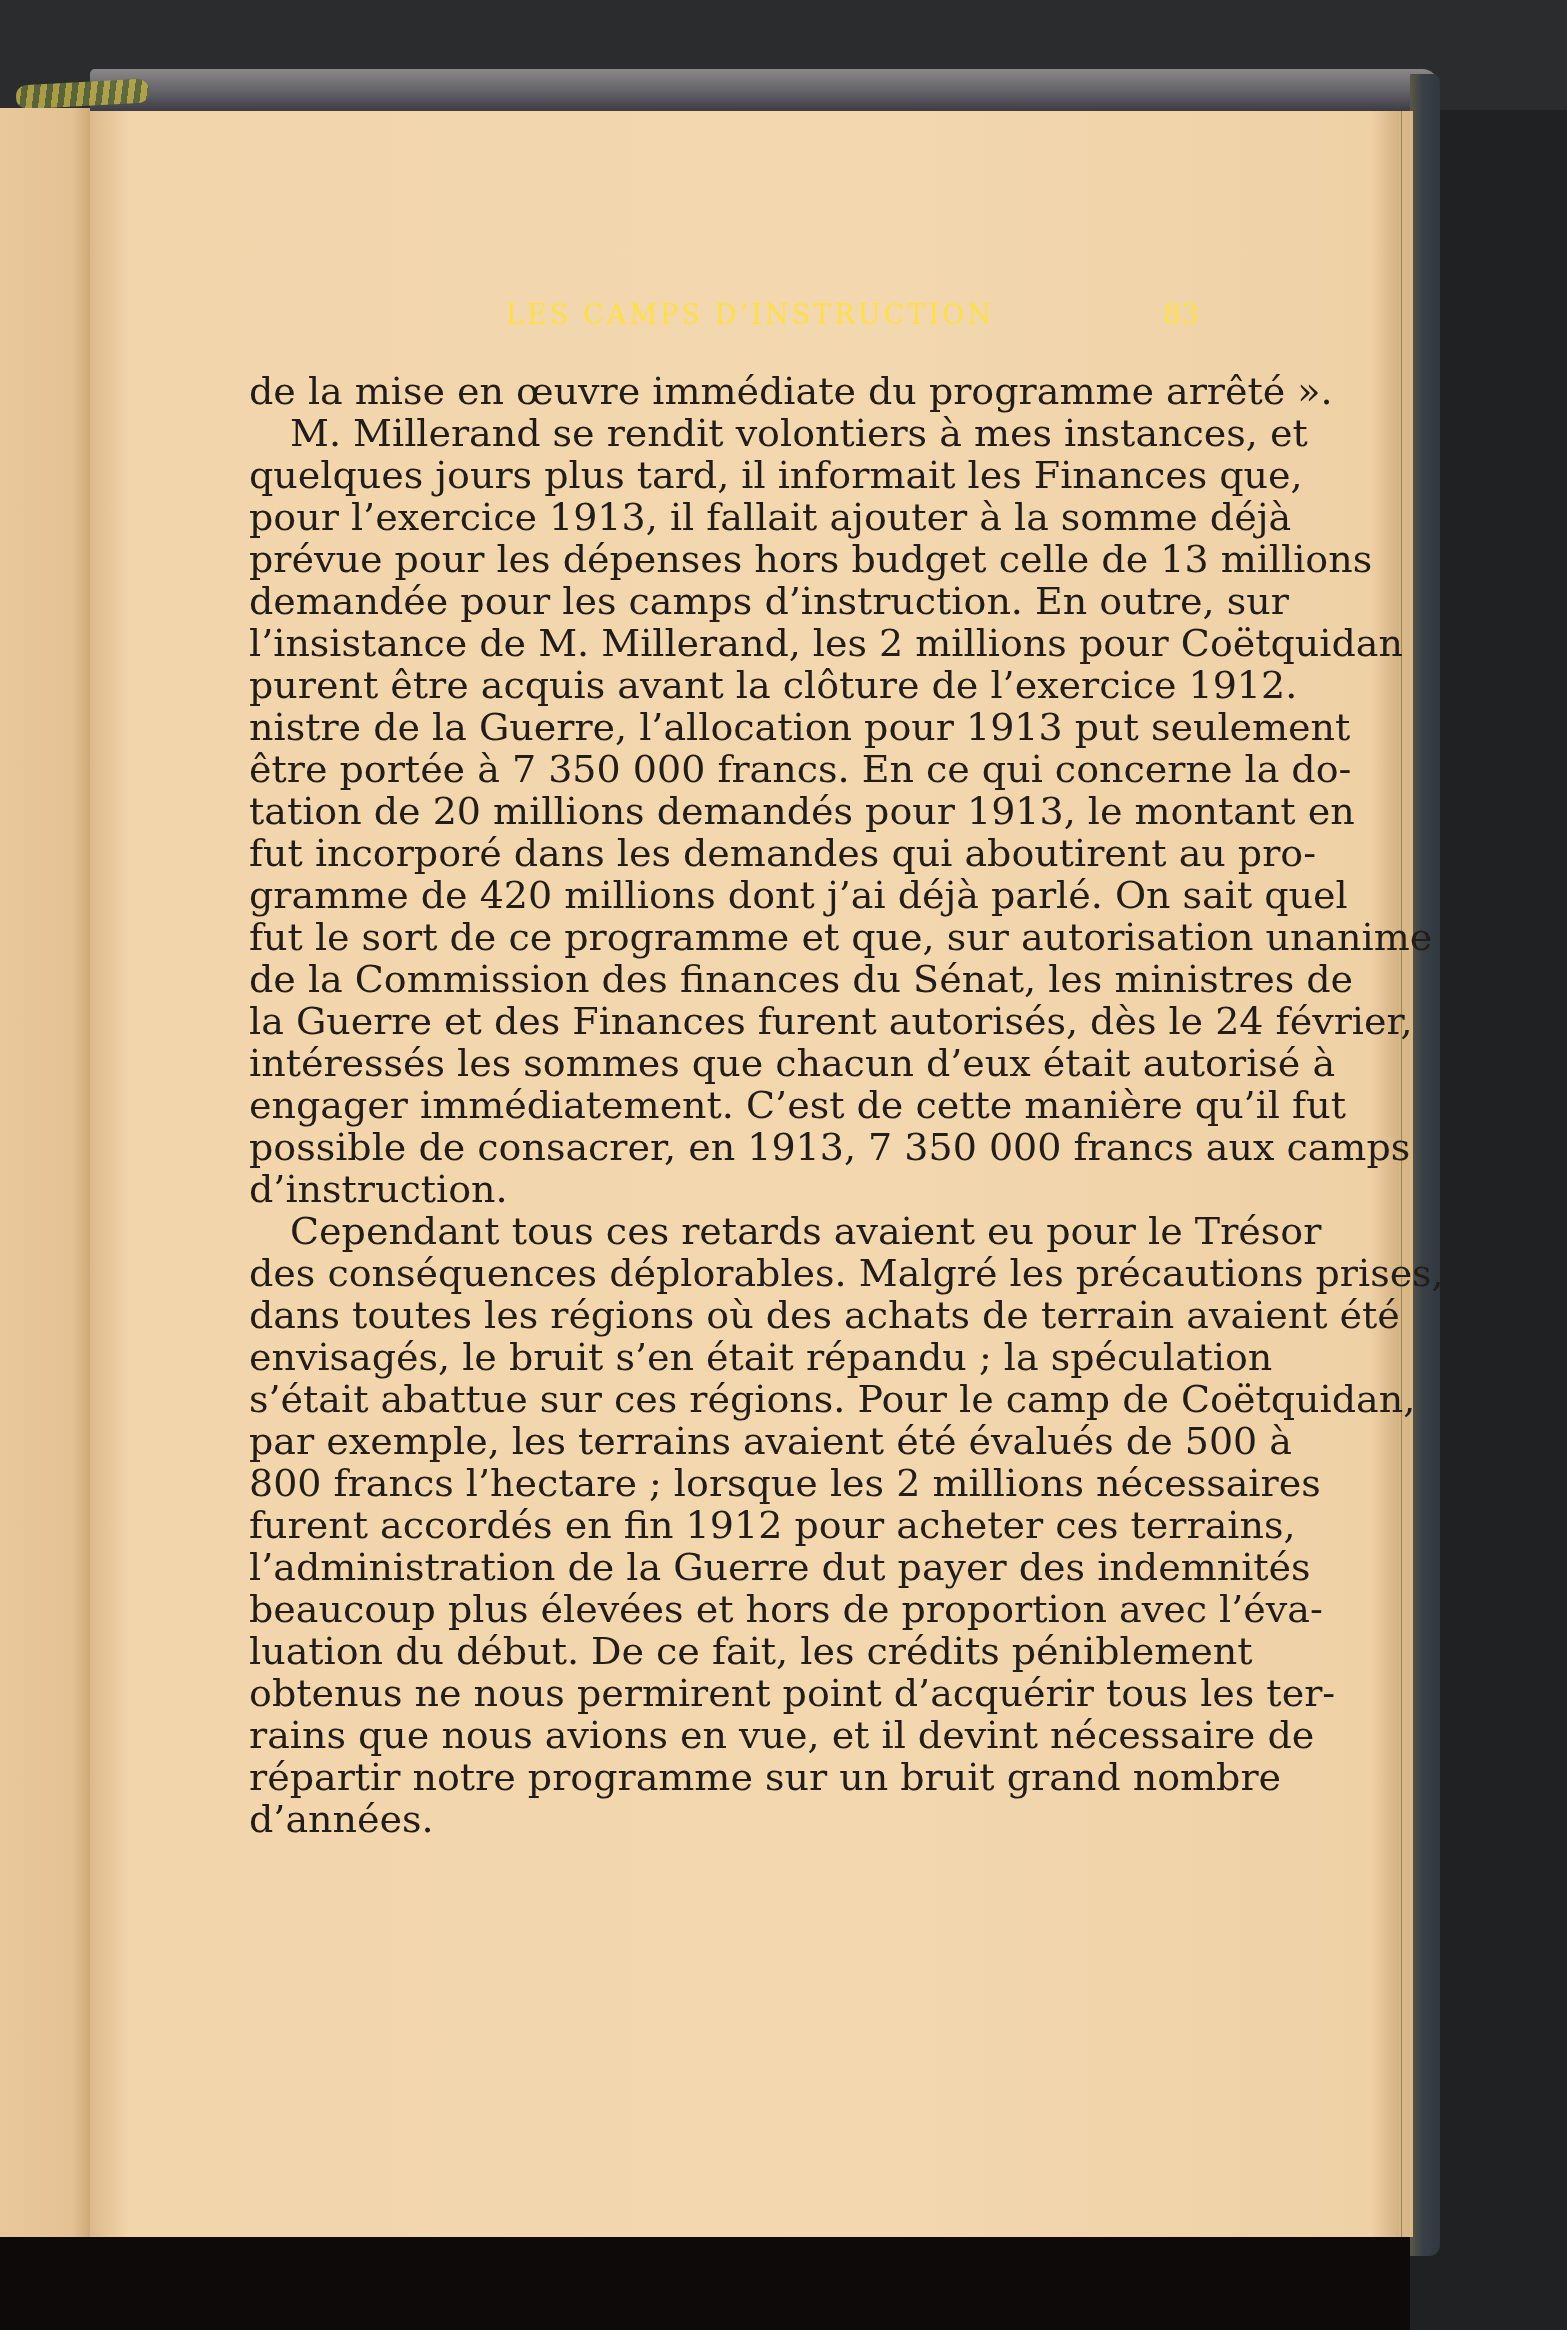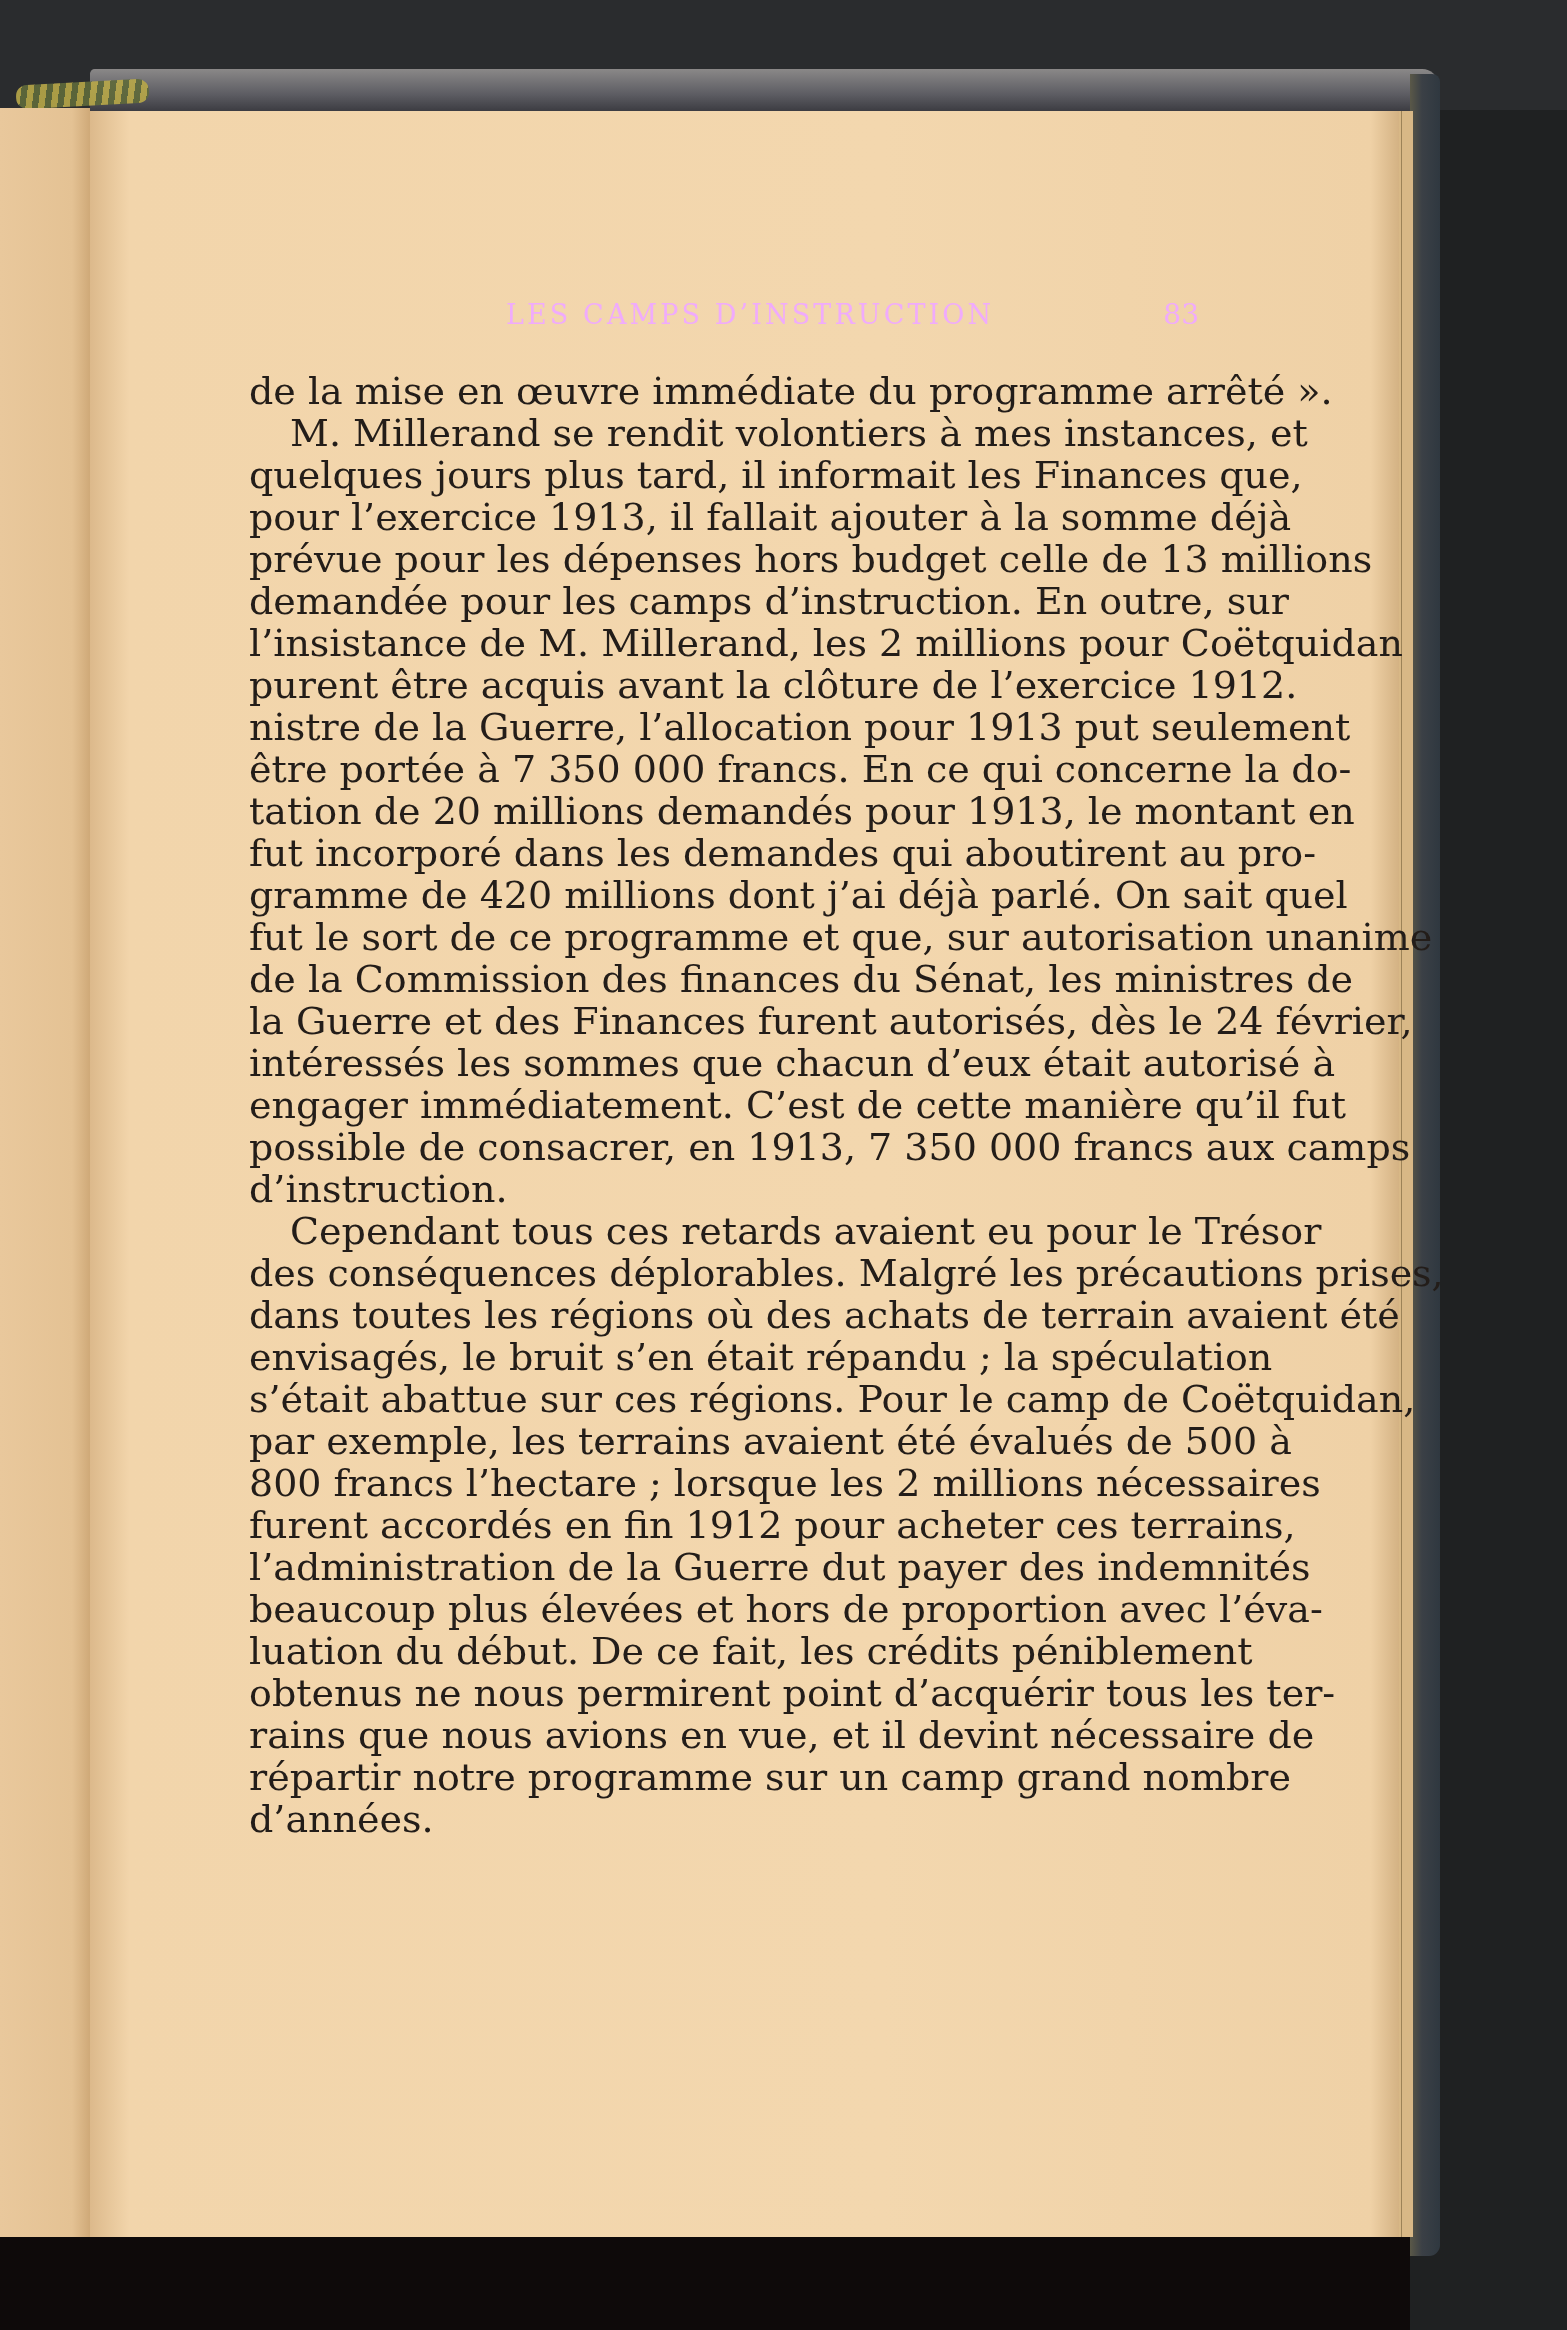--- a/index.html
+++ b/index.html
@@ -39,21 +39,21 @@
     position: absolute; left: 90px; top: 111px; width: 1320px; height: 2126px;
     background: linear-gradient(90deg, #dcb98b 0%, #f2d5ab 3%, #f3d7ae 60%, #efd1a6 97%, #c9a676 100%);
   }
   .page-stack {
     position: absolute; left: 1399px; top: 111px; width: 14px; height: 2126px;
     background: repeating-linear-gradient(90deg, #d8b886 0 2.4px, #9c8358 2.4px 3.1px);
   }
   .running-head {
     position: absolute; left: 251px; top: 298px; width: 948px;
     display: flex; justify-content: space-between; align-items: baseline;
-    color: #f0abfc;
+    color: #fde047;
   }
   .running-title {
     font-variant: small-caps; letter-spacing: 3.1px; font-size: 27px;
     margin-left: 255px;
   }
   .page-number { font-size: 28px; }
   .text-block {
     position: absolute; left: 249px; top: 370px; width: 952px;
     color: #231d19; font-size: 38px; line-height: 42px;
   }
@@ -109,16 +109,16 @@
     <span class="line">envisagés, le bruit s’en était répandu ; la spéculation</span>
     <span class="line">s’était abattue sur ces régions. Pour le camp de Coëtquidan,</span>
     <span class="line">par exemple, les terrains avaient été évalués de 500 à</span>
     <span class="line">800 francs l’hectare ; lorsque les 2 millions nécessaires</span>
     <span class="line">furent accordés en fin 1912 pour acheter ces terrains,</span>
     <span class="line">l’administration de la Guerre dut payer des indemnités</span>
     <span class="line">beaucoup plus élevées et hors de proportion avec l’éva-</span>
     <span class="line">luation du début. De ce fait, les crédits péniblement</span>
     <span class="line">obtenus ne nous permirent point d’acquérir tous les ter-</span>
     <span class="line">rains que nous avions en vue, et il devint nécessaire de</span>
-    <span class="line">répartir notre programme sur un camp grand nombre</span>
+    <span class="line">répartir notre programme sur un bruit grand nombre</span>
     <span class="line last">d’années.</span>
   </div>
 
 
 </body></html>

